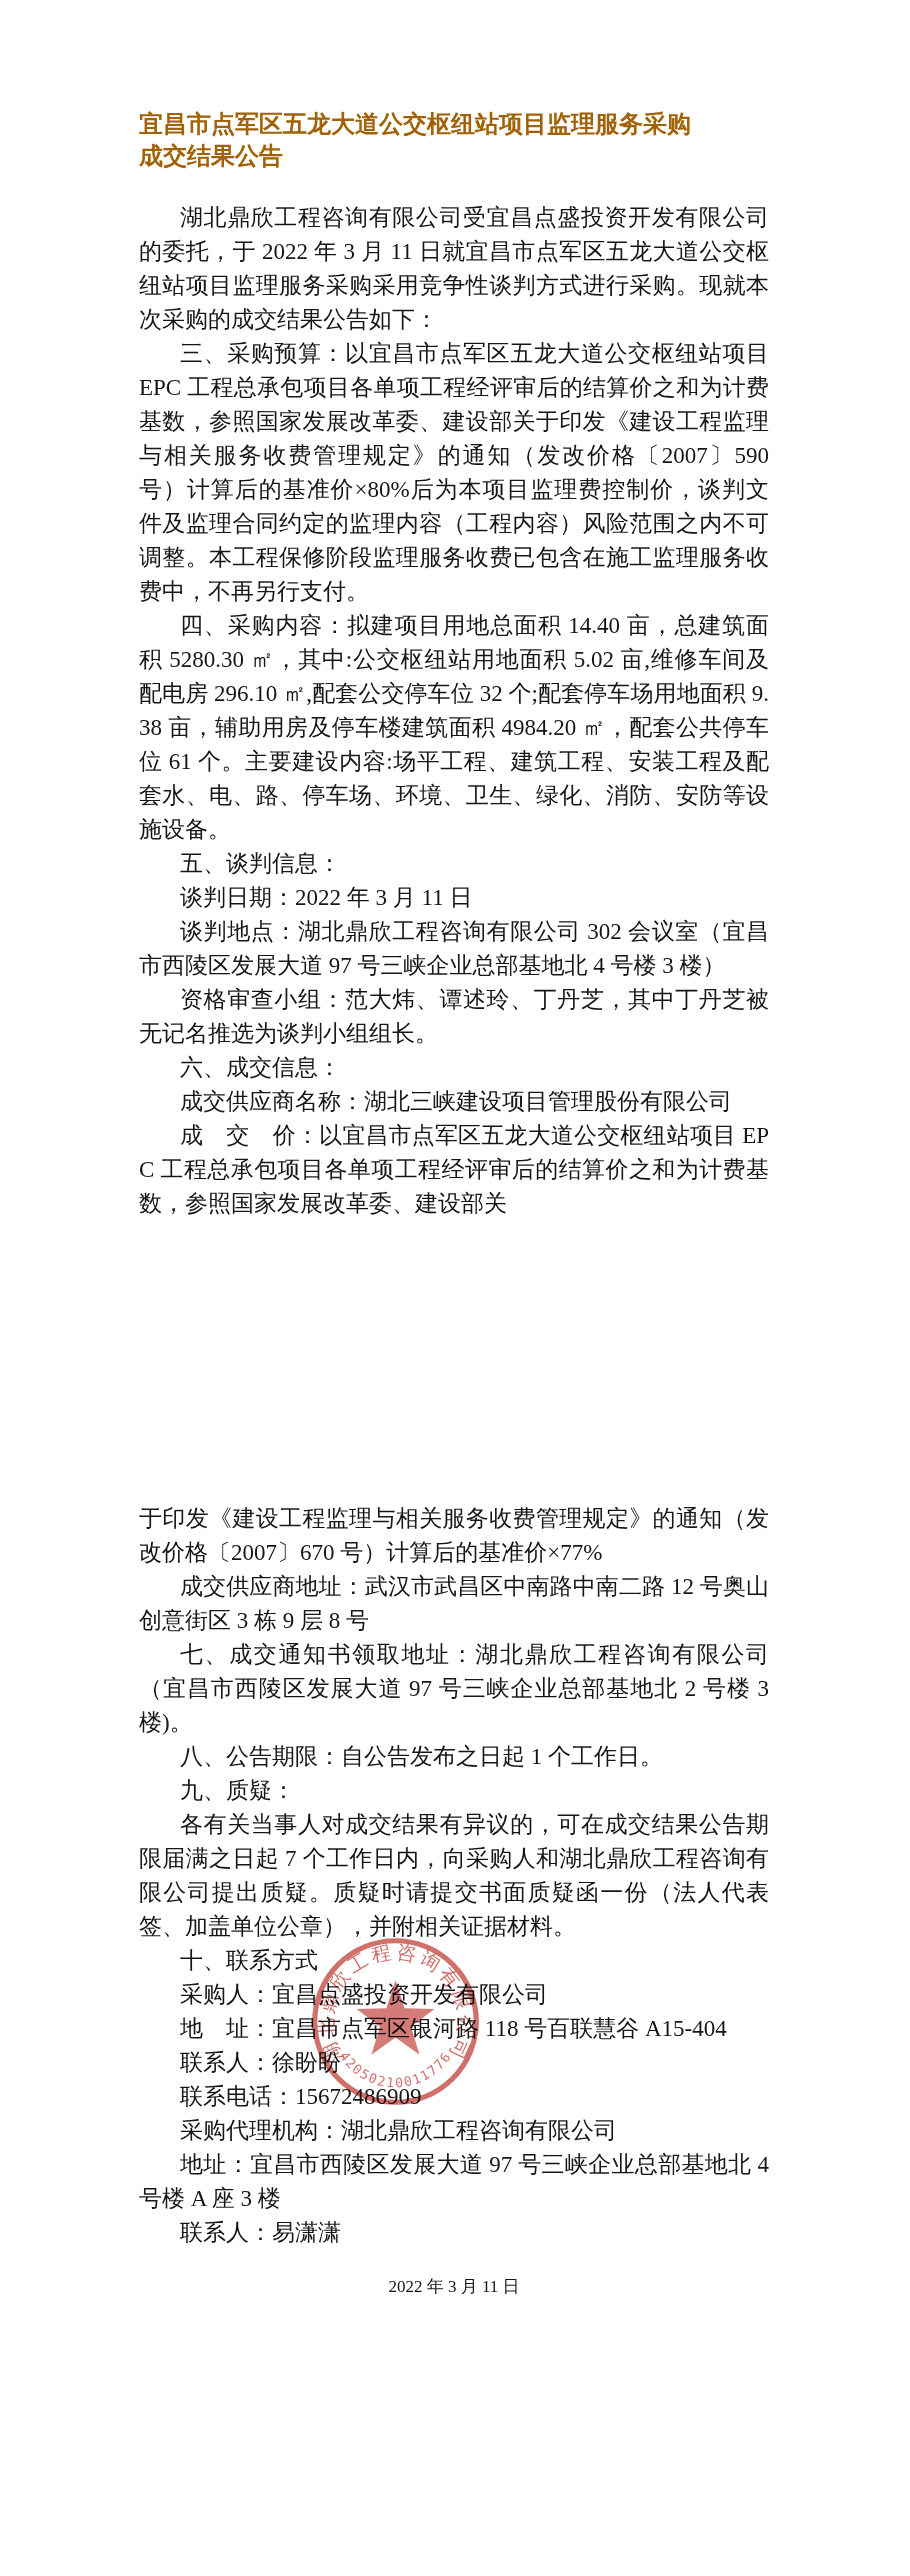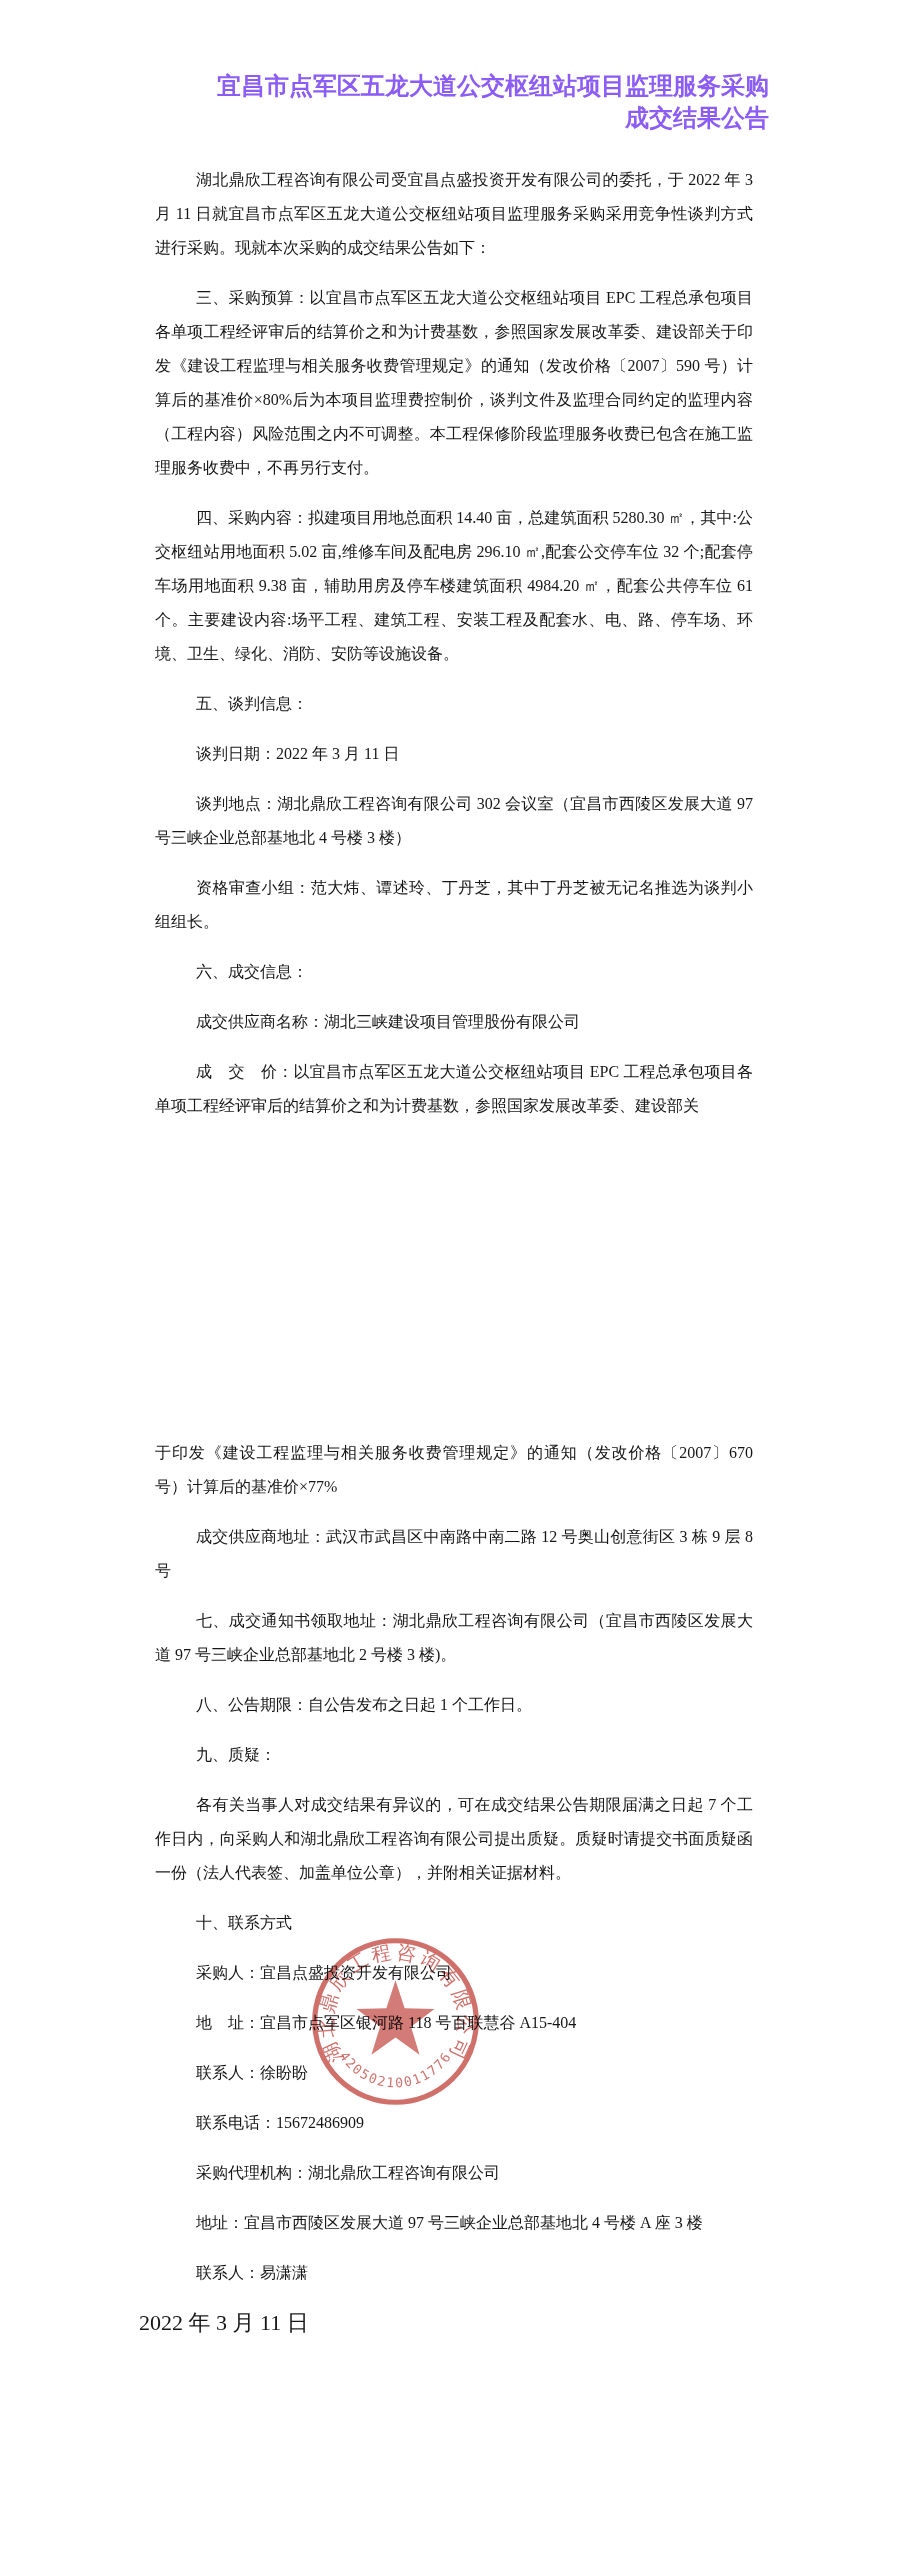--- a/index.html
+++ b/index.html
@@ -17,39 +17,39 @@
     overflow: hidden;
   }
   .content {
     margin: 0 141px 0 139px;
   }
   .title {
     font-family: "Liberation Sans", "DejaVu Sans", sans-serif;
     font-weight: 700;
     font-size: 24px;
     line-height: 32px;
-    text-align: right;
-    margin: 70px 0 29px 0;
-    color: #8b5cf6;
+    text-align: left;
+    margin: 108px 0 29px 0;
+    color: #a16207;
   }
   .title .title-line { display: block; }
   .para {
-    font-size: 16px;
+    font-size: 23px;
     line-height: 34px;
-    margin: 16px;
+    margin: 0;
     text-align: justify;
     word-break: break-all;
   }
   .para.indent { text-indent: 41px; }
   .page-break-gap { height: 281px; }
   .date-line {
-    font-size: 22px;
+    font-size: 17px;
     line-height: 34px;
-    margin: 0 0 0 0;
-    text-align: left;
+    margin: 20px 0 0 0;
+    text-align: center;
   }
   .stamp {
     position: absolute;
     left: 309px;
     top: 1935px;
     width: 173px;
     height: 173px;
     mix-blend-mode: multiply;
     opacity: 0.9;
     pointer-events: none;

